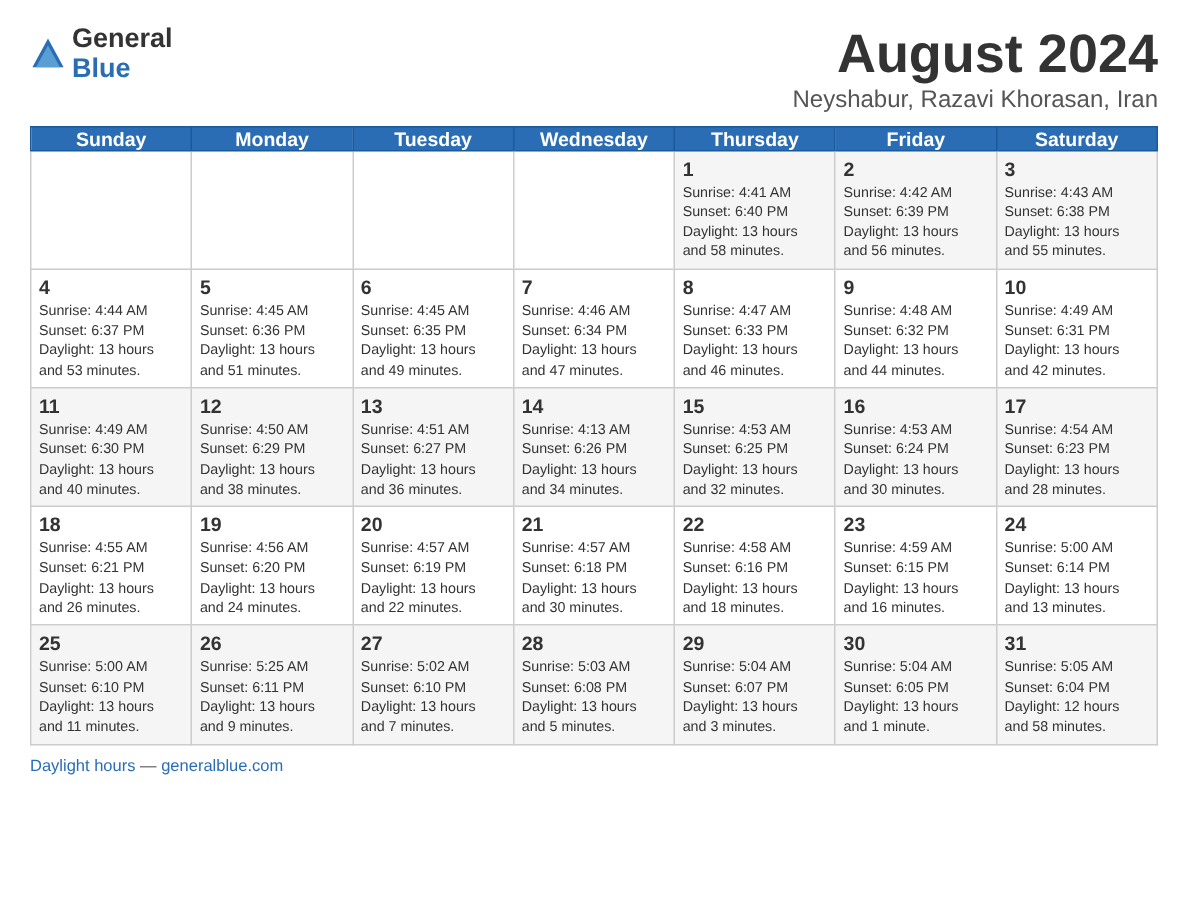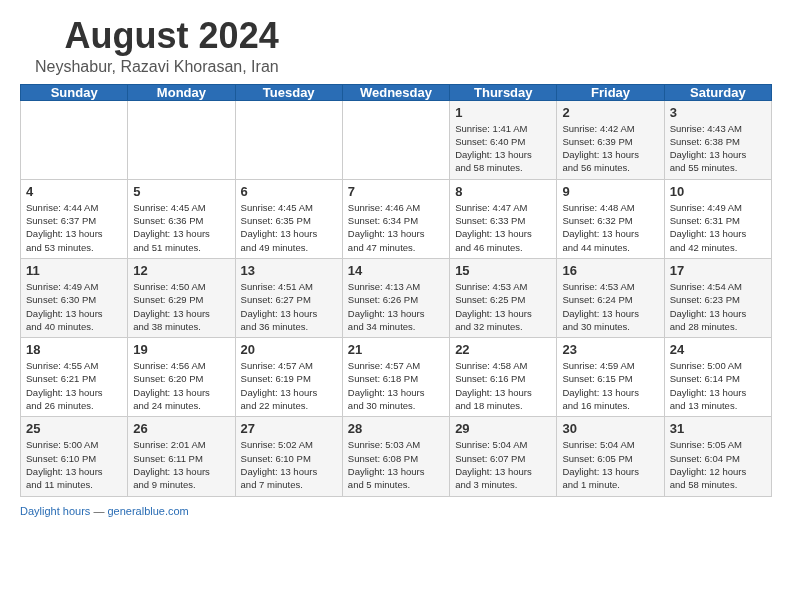--- a/index.html
+++ b/index.html
@@ -103,20 +103,34 @@
     }
     .footer-note span {
       color: #2a6db5;
       font-weight: normal;
     }
   </style>
 </head>
 <body>
 
 <div class="header-section">
+  <div class="logo">
+    <div class="logo-icon">
+      <svg viewBox="0 0 30 30" xmlns="http://www.w3.org/2000/svg">
+        <polygon points="15,2 28,26 2,26" fill="#2a6db5"></polygon>
+        <polygon points="15,8 25,26 5,26" fill="#5a9fd4"></polygon>
+      </svg>
+    </div>
+    <div>
+      <div style="display:flex; flex-direction:column; line-height:1.1;">
+        <span class="logo-text-general">General</span>
+        <span class="logo-text-blue">Blue</span>
+      </div>
+    </div>
+  </div>
   <div class="title-section">
     <div class="month-year">August 2024</div>
     <div class="location">Neyshabur, Razavi Khorasan, Iran</div>
   </div>
 </div>
 
 <table class="calendar-table">
   <thead>
     <tr>
     <th>Sunday</th>
@@ -129,21 +143,21 @@
       </tr>
   </thead>
   <tbody id="calendar-body">
   <tr>
         <td class="empty-cell"></td>
         <td class="empty-cell"></td>
         <td class="empty-cell"></td>
         <td class="empty-cell"></td>
         <td>
           <span class="day-number">1</span>
-          <div class="day-info">Sunrise: 1:41 AM</div>
+          <div class="day-info">Sunrise: 4:41 AM</div>
           <div class="day-info">Sunset: 6:40 PM</div>
           <div class="day-info">Daylight: 13 hours</div>
           <div class="day-info">and 58 minutes.</div>
         </td>
         <td>
           <span class="day-number">2</span>
           <div class="day-info">Sunrise: 4:42 AM</div>
           <div class="day-info">Sunset: 6:39 PM</div>
           <div class="day-info">Daylight: 13 hours</div>
           <div class="day-info">and 56 minutes.</div>
@@ -312,21 +326,21 @@
       <tr>
         <td>
           <span class="day-number">25</span>
           <div class="day-info">Sunrise: 5:00 AM</div>
           <div class="day-info">Sunset: 6:10 PM</div>
           <div class="day-info">Daylight: 13 hours</div>
           <div class="day-info">and 11 minutes.</div>
         </td>
         <td>
           <span class="day-number">26</span>
-          <div class="day-info">Sunrise: 2:01 AM</div>
+          <div class="day-info">Sunrise: 5:25 AM</div>
           <div class="day-info">Sunset: 6:11 PM</div>
           <div class="day-info">Daylight: 13 hours</div>
           <div class="day-info">and 9 minutes.</div>
         </td>
         <td>
           <span class="day-number">27</span>
           <div class="day-info">Sunrise: 5:02 AM</div>
           <div class="day-info">Sunset: 6:10 PM</div>
           <div class="day-info">Daylight: 13 hours</div>
           <div class="day-info">and 7 minutes.</div>

